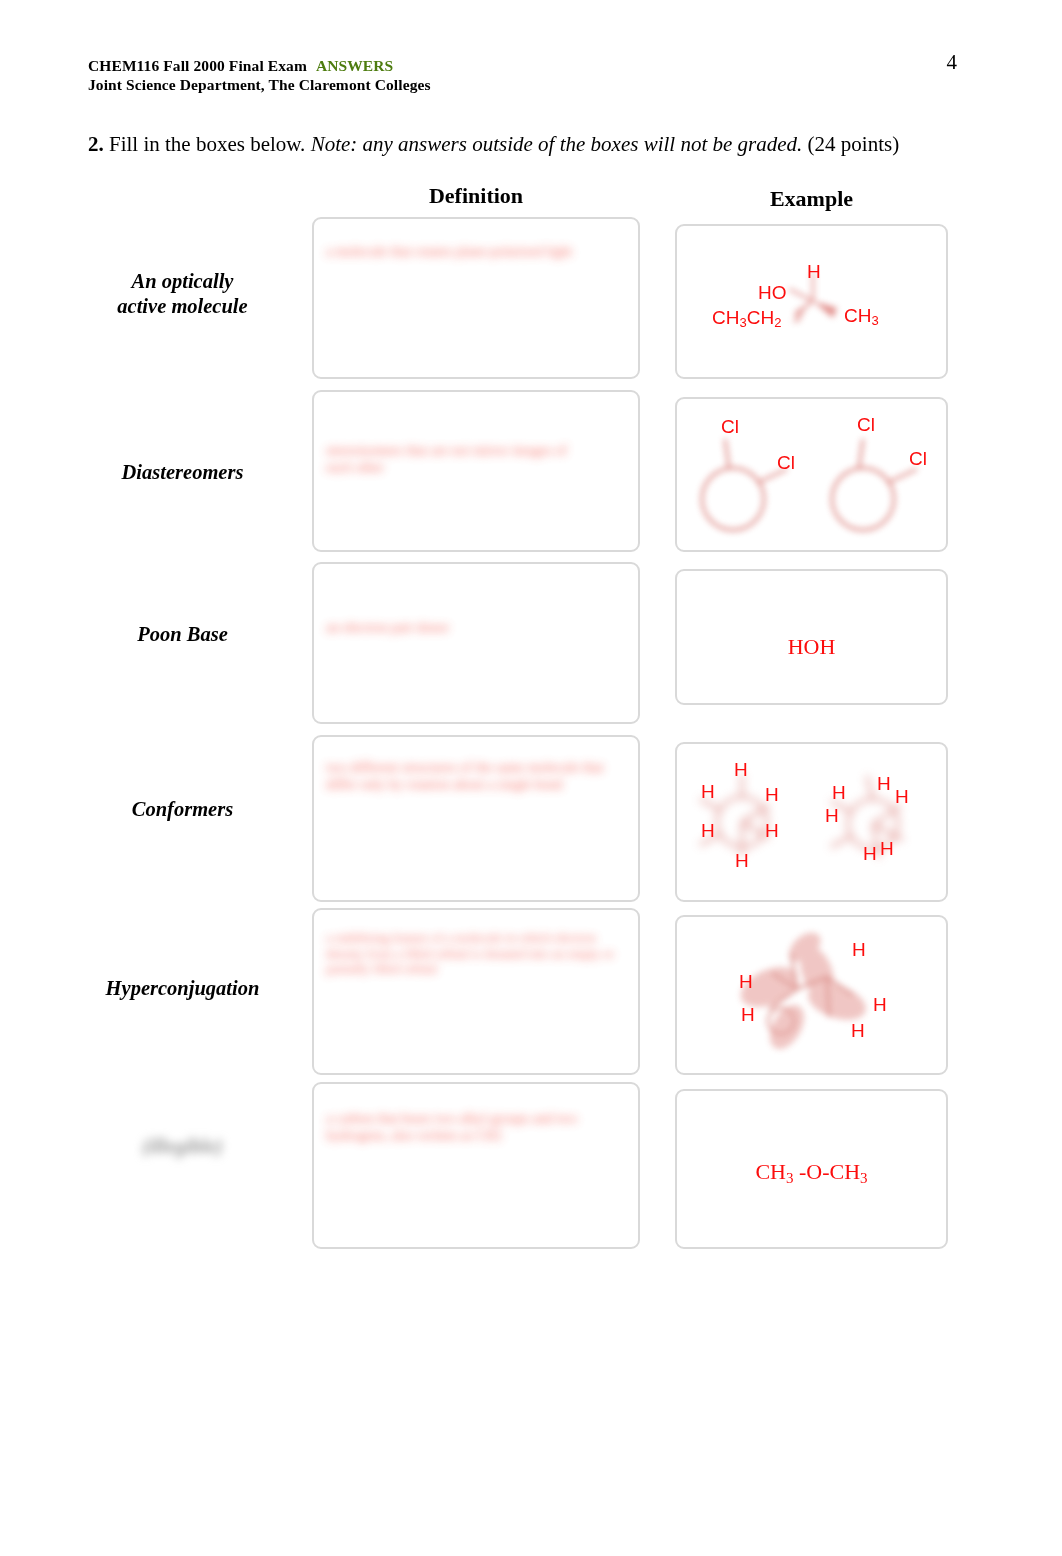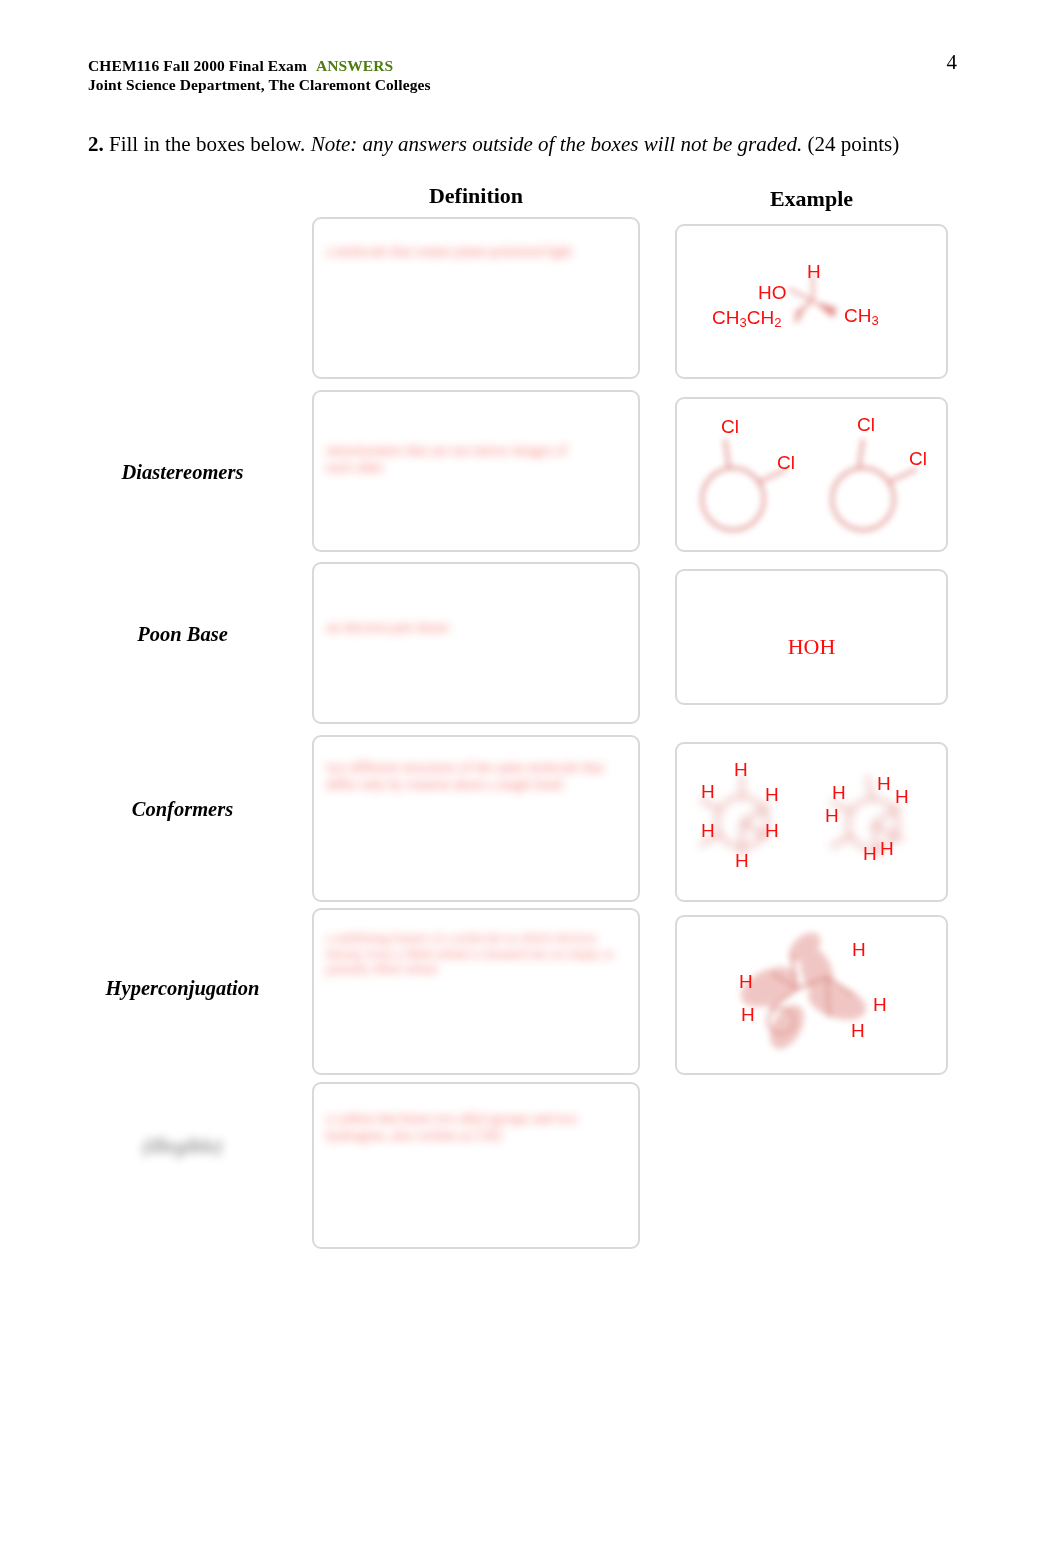--- a/index.html
+++ b/index.html
@@ -181,20 +181,22 @@
   <span class="note">Note: any answers outside of the boxes will not be graded.</span>
   <span>(24 points)</span>
 </div>
 
 <div class="col-head definition">Definition</div>
 <div class="col-head example">Example</div>
 
 <div class="grid">
 
   <div class="row" style="top:217px; height:167px;">
+    <div class="row-label" style="top:52px; white-space:pre-line;">An optically
+active molecule</div>
 
     <div class="cell definition" style="top:0; height:162px;">
       <div class="answer-text" style="top:24px;">a molecule that rotates plane-polarized light</div>
     </div>
 
     <div class="cell example" style="top:7px; height:155px;">
       <div class="molecule">
         <svg class="sketch" width="273" height="155" viewBox="0 0 273 155" style="left:0;top:0;">
           <g stroke="#d04a44" stroke-width="2.2" fill="none">
             <line x1="136" y1="75" x2="136" y2="46"></line>
@@ -340,15 +342,22 @@
     </div>
   </div>
 
   <div class="row" style="top:1082px; height:172px;">
     <div class="row-label redacted" style="top:52px;">(illegible)</div>
 
     <div class="cell definition" style="top:0; height:167px;">
       <div class="answer-text" style="top:26px;">a carbon that bears two alkyl groups and two hydrogens, also written as CH2</div>
     </div>
 
+    <div class="cell example" style="top:7px; height:160px;">
+      <div class="molecule">
+        <div class="centered-formula" style="top:68px;">
+          <span>CH</span><sub>3</sub><span> -O-CH</span><sub>3</sub>
+        </div>
+      </div>
+    </div>
   </div>
 
 </div>
 
 </body></html>

